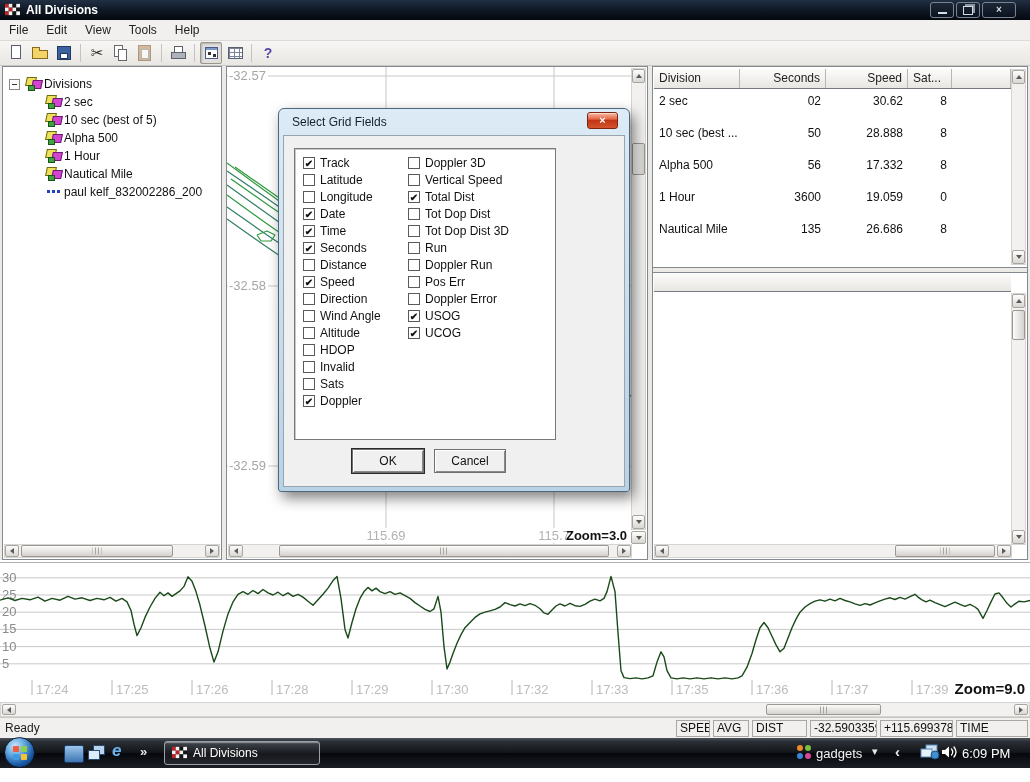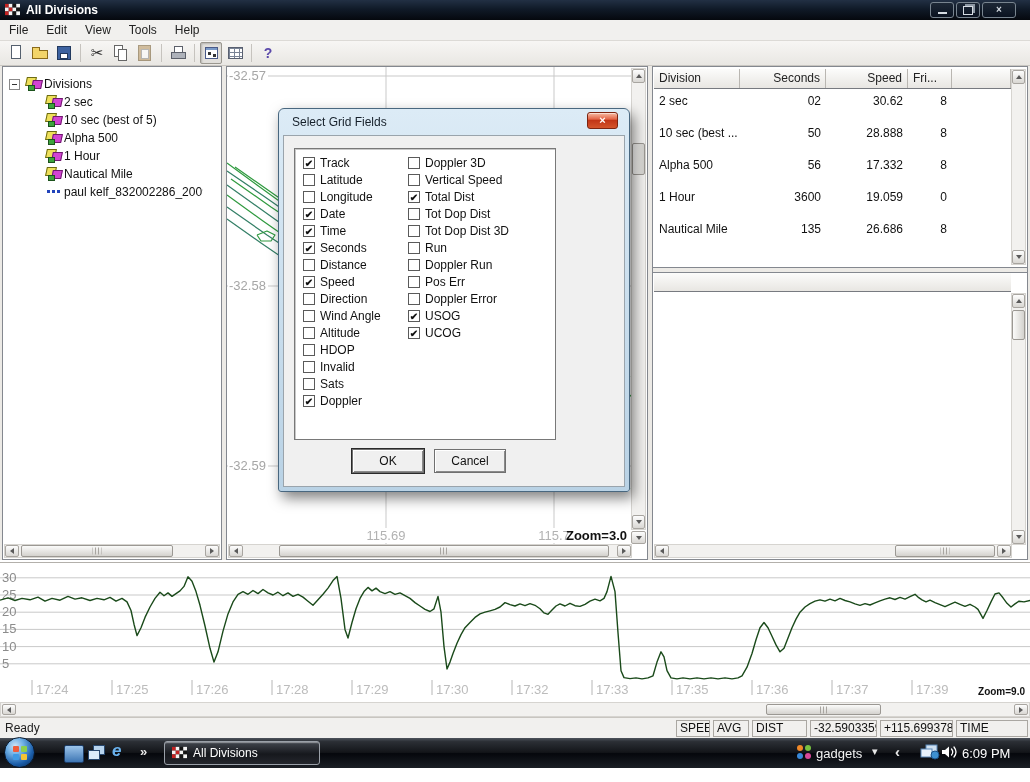--- a/index.html
+++ b/index.html
@@ -93,21 +93,21 @@
     background:linear-gradient(180deg,#fcfcfb,#e8e6e2);border-bottom:1px solid #777a80;}
   .gh{box-sizing:border-box;padding:2px 5px;border-right:1px solid #b9b6b1;line-height:15px;color:#222;overflow:hidden;white-space:nowrap;}
   #tablebody{position:absolute;left:1px;right:16px;top:24px;}
   .trow2{display:flex;height:32px;}
   .td{box-sizing:border-box;padding:2px 5px;line-height:16px;white-space:nowrap;overflow:hidden;}
   #grid-divider{position:absolute;left:0;right:0;top:200px;height:4px;background:#eceae6;border-top:1px solid #84888f;border-bottom:1px solid #84888f;}
   #grid-bottom-head{position:absolute;left:1px;right:16px;top:206px;height:18px;
     background:linear-gradient(180deg,#fcfcfb,#e8e6e2);border-bottom:1px solid #777a80;}
   
   #chartpanel{position:absolute;left:0;top:562px;width:1030px;height:140px;background:#fff;border-top:1px solid #b3b0ab;}
-  #chartzoom{position:absolute;right:5px;bottom:6px;font-weight:bold;font-size:10px;color:#111;margin-left:46px;}
+  #chartzoom{position:absolute;right:5px;bottom:6px;font-weight:bold;font-size:15px;color:#111;margin-left:46px;}
   #bottomscroll{position:absolute;left:0;top:702px;width:1030px;height:15px;}
   
   #statusbar{position:absolute;left:0;top:717px;width:1030px;height:21px;background:#f1f0ee;border-top:1px solid #c8c5c0;}
   #statusready{position:absolute;left:5px;top:3px;color:#222;}
   #statussegs{position:absolute;right:2px;top:2px;display:flex;gap:3px;}
   .sseg{box-sizing:border-box;height:17px;line-height:15px;padding:0 3px;border:1px solid #aaa7a2;background:#f1f0ee;
     overflow:hidden;white-space:nowrap;}
   
   #taskbar{position:absolute;left:0;top:738px;width:1030px;height:30px;
     background:linear-gradient(180deg,#4d535c 0%,#2b2f35 12%,#131519 48%,#05070c 52%,#1b1f25 100%);}
@@ -331,21 +331,21 @@
           </span>
       </div>
     </div>
 
     <div class="panel" id="rightpanel">
       <div id="grid-top">
         <div class="gridhead" id="tablehead">
             <span class="gh" style="width: 86px; text-align: left;">Division</span>
             <span class="gh" style="width: 86px; text-align: right;">Seconds</span>
             <span class="gh" style="width: 82px; text-align: right;">Speed</span>
-            <span class="gh" style="width: 44px; text-align: left;">Fri...</span>
+            <span class="gh" style="width: 44px; text-align: left;">Sat...</span>
             <span class="gh" style="flex: 1 1 0%;"></span>
           </div>
         <div id="tablebody">
             <div class="trow2">
               <span class="td" style="width: 86px; text-align: left;">2 sec</span>
               <span class="td" style="width: 86px; text-align: right;">02</span>
               <span class="td" style="width: 82px; text-align: right;">30.62</span>
               <span class="td" style="width: 44px; text-align: right;">8</span>
             </div>
             <div class="trow2">

